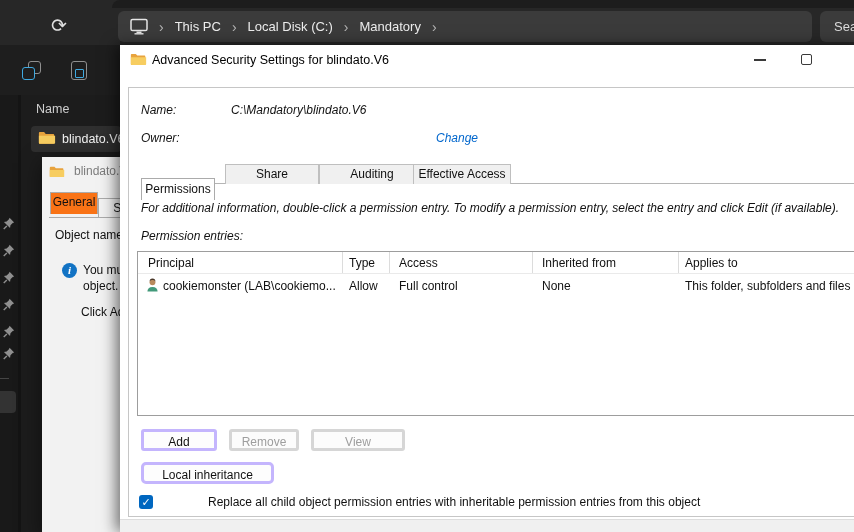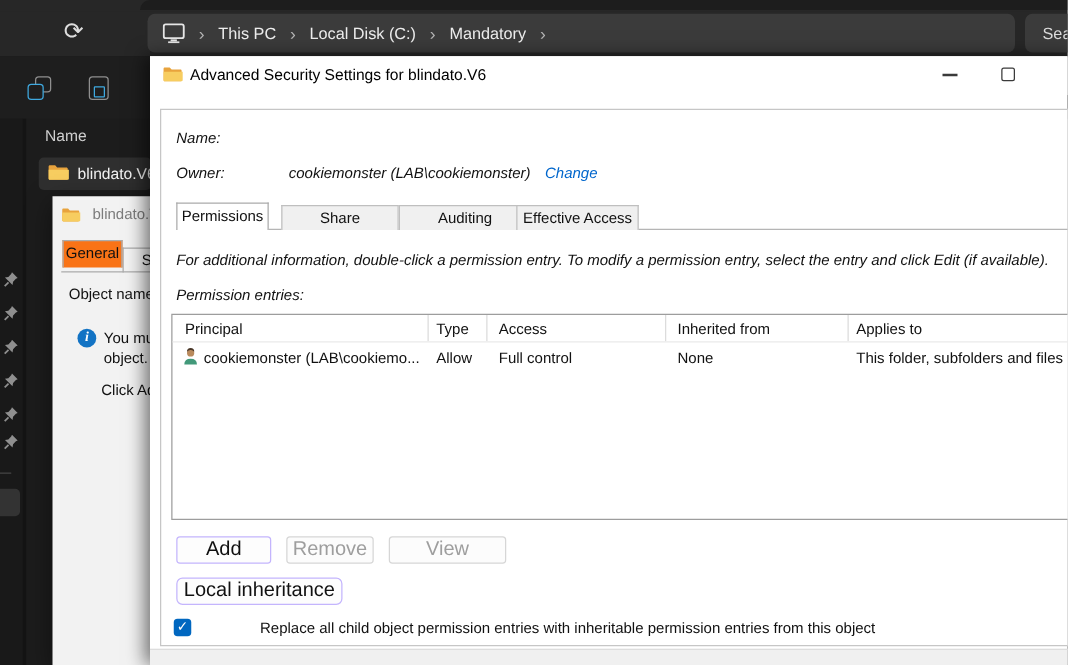--- a/index.html
+++ b/index.html
@@ -62,28 +62,28 @@
   .sec-title { position:absolute; left:32px; top:8px; font-size:12.5px; color:#000; white-space:nowrap; }
   .sec-title-folder { position:absolute; left:10px; top:7px; }
   .win-min { position:absolute; left:634px; top:14px; width:12px; height:1.5px; background:#3a3a3a; }
   .win-max { position:absolute; left:681px; top:9px; width:11px; height:11px; border:1.2px solid #3a3a3a; border-radius:2px; }
   .sec-panel { position:absolute; left:8px; top:42px; width:738px; height:430px; background:#fff; border:1px solid #c6c6c6; }
   .flabel-sm { position:absolute; font-size:12px; color:#111; white-space:nowrap;font-style:italic; }
   .link { color:#0066cc; cursor:pointer; }
   .tabstrip { position:absolute; left:12px; top:74px; width:722px; height:22px; border-bottom:1px solid #b5b5b5; }
   .xtab { position:absolute; top:2px; height:20px; background:#f0f0f0; border:1px solid #bfbfbf; border-bottom:none;
           font-size:12px; text-align:center; line-height:19px; color:#111; }
-  .xtab.active { top:0; height:22px; background:#fff; z-index:2; line-height:21px; border-color:#ababab; }
+  .xtab.active { top:16px; height:22px; background:#fff; z-index:2; line-height:21px; border-color:#ababab; }
   .perm-table { position:absolute; left:8px; top:163px; width:730px; height:165px; border:1px solid #9d9d9d; background:#fff; }
   .pt-sep { position:absolute; top:0; width:1px; height:21px; background:#dcdcdc; }
   .pt-head { position:absolute; top:4px; font-size:12px; color:#111; white-space:nowrap; }
   .pt-headline { position:absolute; left:0; top:21px; width:100%; height:1px; background:#eaeaea; }
   .pt-cell { position:absolute; top:27px; font-size:12px; color:#111; white-space:nowrap;text-align:right; }
-  .btn { position:absolute; height:22px; background:#fdfdfd; border:1px solid #c4b5fd; border-radius:3px;
-         font-size:16px; color:#111; text-align:center; line-height:20px; cursor:default; }
+  .btn { position:absolute; height:22px; background:#fdfdfd; border:3px solid #c4b5fd; border-radius:3px;
+         font-size:12px; color:#111; text-align:center; line-height:20px; cursor:default; }
   .btn.disabled { border-color:#d6d6d6; color:#9e9e9e; background:#fcfcfc; }
   .checkbox { position:absolute; left:10px; top:407px; width:14px; height:14px; background:#0067c0; border-radius:3px;
               color:#fff; font-size:11px; line-height:14px; text-align:center; }
   .check-label { position:absolute; left:31px; top:407px; font-size:12px; color:#111; white-space:nowrap;margin-left:48px; }
   .sec-footer { position:absolute; left:0; bottom:0; width:100%; height:13px; background:#f0f0f0; border-top:1px solid #dddddd; }
 </style>
 </head>
 <body>
 
 <svg width="0" height="0" style="position:absolute">
@@ -188,22 +188,22 @@
     <svg class="sec-title-folder" width="17" height="14" viewBox="0 0 20 16">
         <use href="#folder-glyph"></use>
       </svg>
     <span class="sec-title">Advanced Security Settings for blindato.V6</span>
     <span class="win-min"></span>
     <span class="win-max"></span>
   </div>
 
   <div class="sec-panel">
     <span class="flabel-sm" style="left:12px;top:15px">Name:</span>
+    <span class="flabel-sm" style="left:102px;top:15px">C:\Mandatory\blindato.V6</span>
     <span class="flabel-sm" style="left:12px;top:43px">Owner:</span>
-    <span class="flabel-sm" style="left:102px;top:43px">cookiemonster (LAB\cookiemonster)</span>
     <span class="flabel-sm link" style="left:307px;top:43px">Change</span>
 
     <div class="tabstrip">
       <div class="xtab active" style="left:0;width:74px">Permissions</div>
       <div class="xtab" style="left:84px;width:94px">Share</div>
       <div class="xtab" style="left:178px;width:106px">Auditing</div>
       <div class="xtab" style="left:272px;width:98px">Effective Access</div>
     </div>
 
     <span class="flabel-sm" style="left:12px;top:113px">For additional information, double-click a permission entry. To modify a permission entry, select the entry and click Edit (if available).</span>

